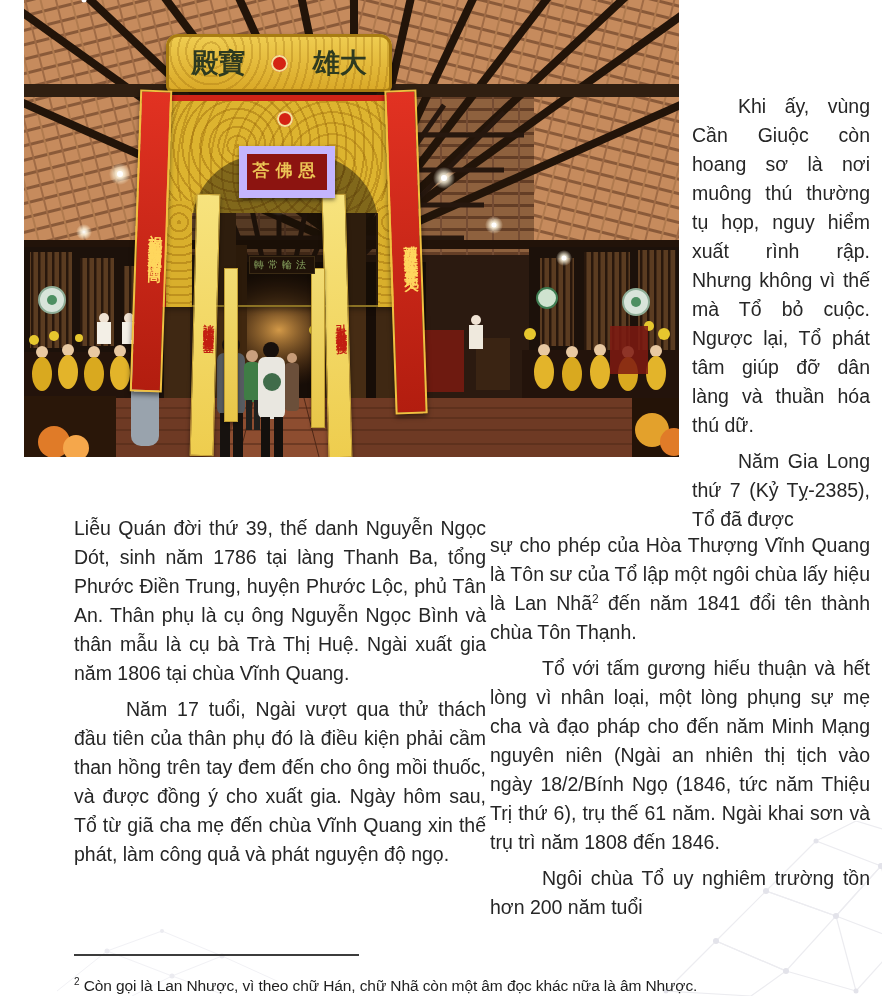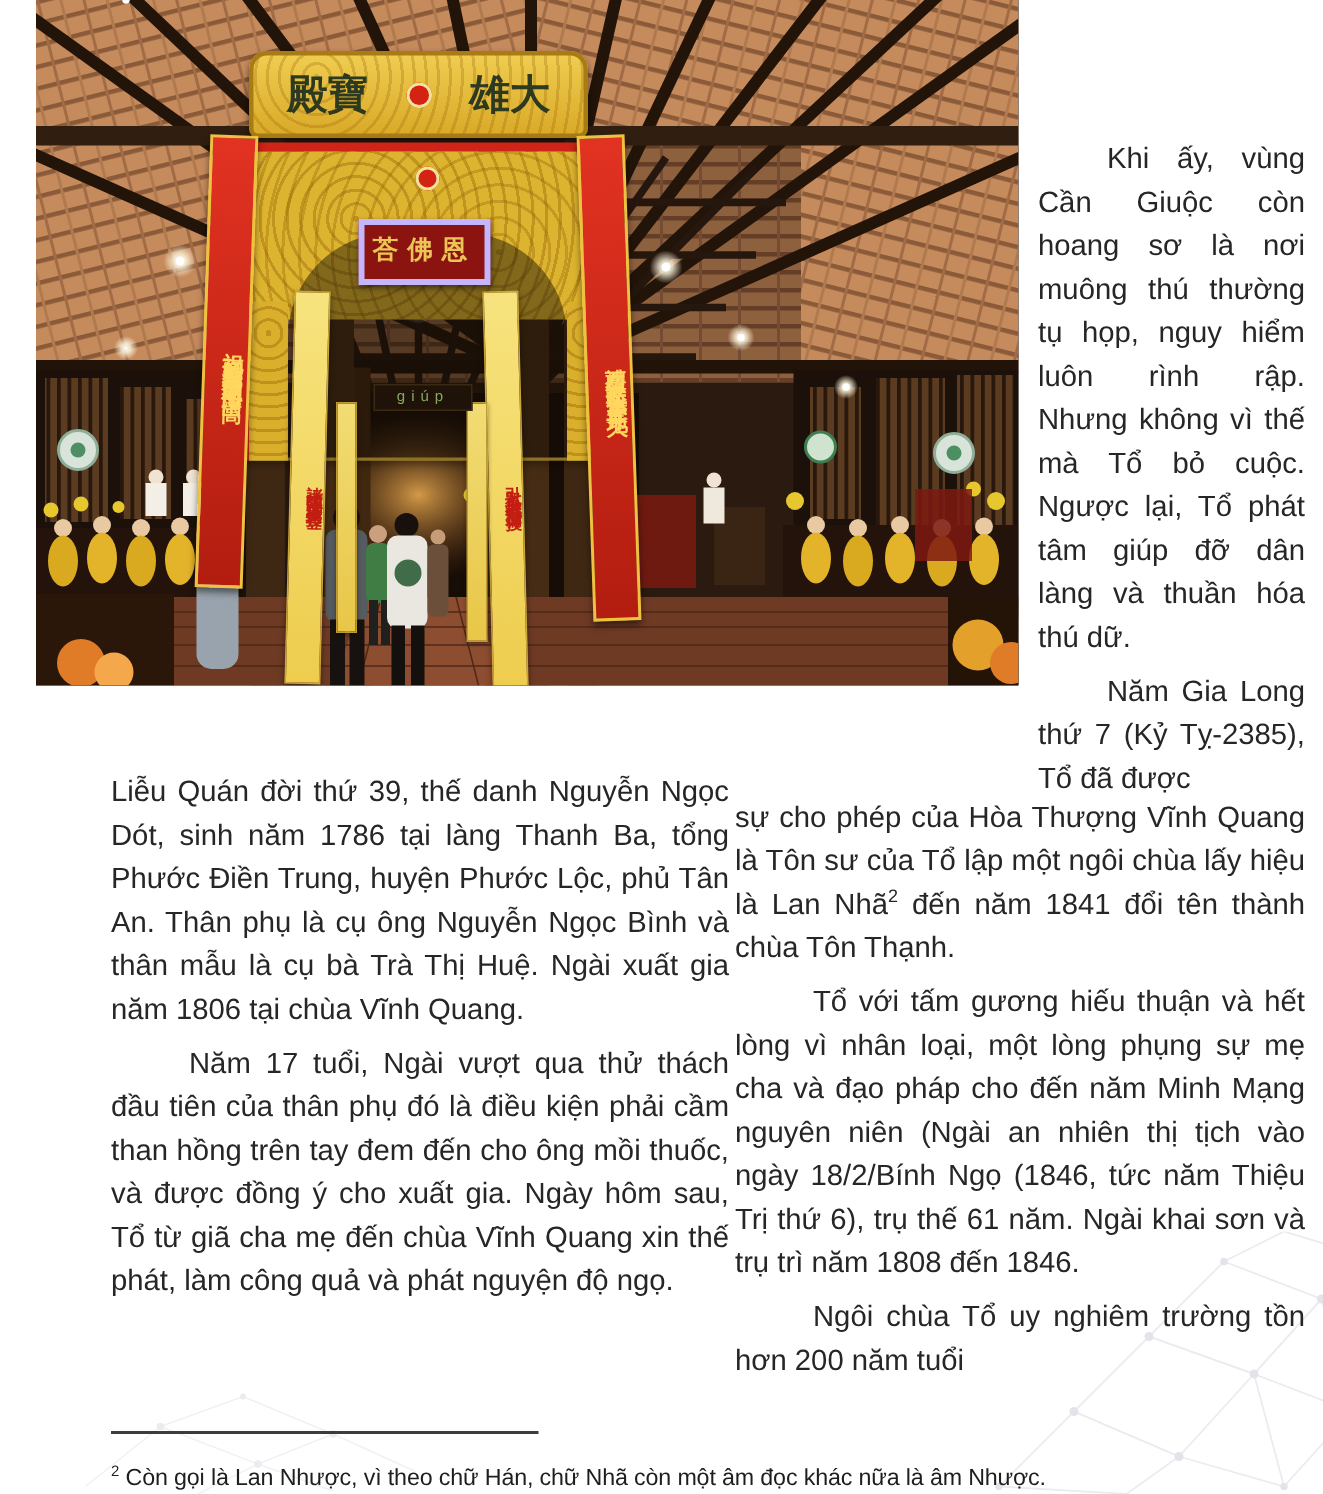--- a/index.html
+++ b/index.html
@@ -50,21 +50,21 @@
   .banner-yellow::before{content:"";display:block;height:16px;
     background:linear-gradient(180deg,#d8251c 0 5px,#2fa3b5 5px 11px,rgba(0,0,0,0) 11px);}
   .banner-yellow.left{left:169px;top:194px;height:260px;transform:rotate(1.5deg);}
   .banner-yellow.right{left:301px;top:194px;height:262px;transform:rotate(-1.5deg);}
   .strip-yellow{position:absolute;width:12px;background:linear-gradient(180deg,#f2dc74,#e8c648);
     border:1px solid #bf9c33;box-shadow:0 1px 3px rgba(0,0,0,.4);}
   .strip-yellow.left{left:200px;top:268px;height:152px;}
   .strip-yellow.right{left:287px;top:268px;height:158px;}
 
   .plaque-mid{position:absolute;left:215px;top:146px;width:80px;height:36px;background:#8c1410;
-    border:4px solid #c4b5fd;color:#ecc455;font-size:17px;letter-spacing:6px;font-weight:bold;
+    border:8px solid #c4b5fd;color:#ecc455;font-size:17px;letter-spacing:6px;font-weight:bold;
     text-align:center;line-height:34px;box-shadow:0 2px 4px rgba(0,0,0,.5);overflow:hidden;white-space:nowrap;}
   .plaque-small{position:absolute;left:225px;top:256px;width:64px;height:16px;background:#1f1208;
     color:#8aa661;font-size:10px;letter-spacing:4px;text-align:center;line-height:16px;
     overflow:hidden;white-space:nowrap;border:1px solid #3a2a14;}
 
   
   .caption{position:absolute;left:60px;top:466px;width:560px;
     font-family:"Liberation Serif","DejaVu Serif",serif;font-style:italic;
     font-size:19px;color:#2f2f2f;}
 
@@ -360,31 +360,31 @@
     </div>
 
     <div class="banner-red left">祝南剎聖壽福慧同海㳙山高</div>
     <div class="banner-red right">禮西竺缺仁教法等天長地久</div>
     <div class="banner-yellow left">諸十師臨法席榶進授登</div>
     <div class="banner-yellow right">引七眾集威儀可沙彌授</div>
     <div class="strip-yellow left"></div>
     <div class="strip-yellow right"></div>
 
     <div class="plaque-mid">荅佛恩</div>
-    <div class="plaque-small">giúp</div>
+    <div class="plaque-small">轉常輪法</div>
   </div>
 
 
   <div class="col col-left">
     <p>Liễu Quán đời thứ 39, thế danh Nguyễn Ngọc Dót, sinh năm 1786 tại làng Thanh Ba, tổng Phước Điền Trung, huyện Phước Lộc, phủ Tân An. Thân phụ là cụ ông Nguyễn Ngọc Bình và thân mẫu là cụ bà Trà Thị Huệ. Ngài xuất gia năm 1806 tại chùa Vĩnh Quang.</p>
     <p class="indent">Năm 17 tuổi, Ngài vượt qua thử thách đầu tiên của thân phụ đó là điều kiện phải cầm than hồng trên tay đem đến cho ông mồi thuốc, và được đồng ý cho xuất gia. Ngày hôm sau, Tổ từ giã cha mẹ đến chùa Vĩnh Quang xin thế phát, làm công quả và phát nguyện độ ngọ.</p>
   </div>
 
   <div class="col col-right-narrow">
-    <p class="indent">Khi ấy, vùng Cần Giuộc còn hoang sơ là nơi muông thú thường tụ họp, nguy hiểm luôn rình rập. Nhưng không vì thế mà Tổ bỏ cuộc. Ngược lại, Tổ phát tâm giúp đỡ dân làng và thuần hóa thú dữ.</p>
+    <p class="indent">Khi ấy, vùng Cần Giuộc còn hoang sơ là nơi muông thú thường tụ họp, nguy hiểm xuất rình rập. Nhưng không vì thế mà Tổ bỏ cuộc. Ngược lại, Tổ phát tâm giúp đỡ dân làng và thuần hóa thú dữ.</p>
     <p class="indent">Năm Gia Long thứ 7 (Kỷ Tỵ-2385), Tổ đã được</p>
   </div>
 
   <div class="col col-right-wide">
     <p><span>sự cho phép của Hòa Thượng Vĩnh Quang là Tôn sư của Tổ lập một ngôi chùa lấy hiệu là Lan Nhã</span><sup class="fn">2</sup><span> đến năm 1841 đổi tên thành chùa Tôn Thạnh.</span></p>
     <p class="indent">Tổ với tấm gương hiếu thuận và hết lòng vì nhân loại, một lòng phụng sự mẹ cha và đạo pháp cho đến năm Minh Mạng nguyên niên (Ngài an nhiên thị tịch vào ngày 18/2/Bính Ngọ (1846, tức năm Thiệu Trị thứ 6), trụ thế 61 năm. Ngài khai sơn và trụ trì năm 1808 đến 1846.</p>
     <p class="indent">Ngôi chùa Tổ uy nghiêm trường tồn hơn 200 năm tuổi</p>
   </div>
 
   <div class="footnote-rule"></div>

